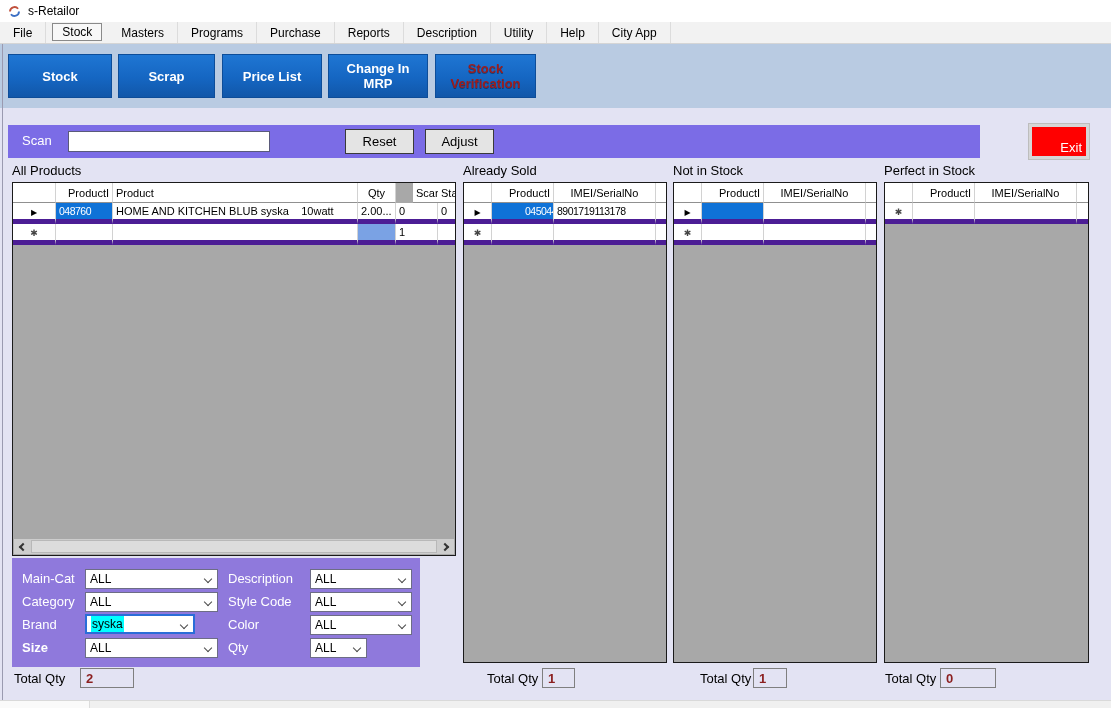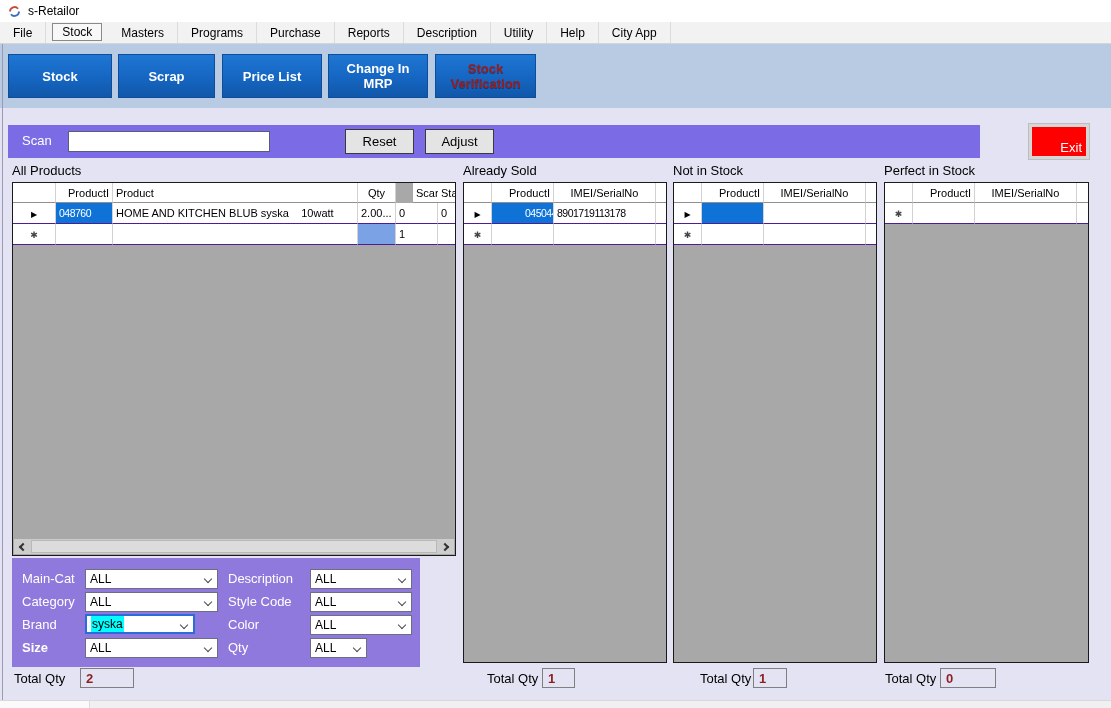--- a/index.html
+++ b/index.html
@@ -31,21 +31,21 @@
 
   
   .exit-btn { position:absolute; left:1029px; top:124px; width:60px; height:35px; background:#ff0000; border:3px solid #d6d6d6; outline:1px solid #bdbdbd; color:#fff; font-size:13px; display:flex; align-items:flex-end; justify-content:flex-end; padding:1px 4px; cursor:default; }
 
   
   .section-title { position:absolute; top:163px; font-size:13px; color:#000; }
 
   
   .grid { position:absolute; top:182px; background:#a8a8a8; border:1px solid #1a1a1a; }
   .g-row { position:absolute; left:0; right:0; height:21px; }
-  .g-cell { position:absolute; top:0; height:100%; background:#fff; border-right:1px solid #d2d2d2; border-bottom:1px solid #4c1d95; font-size:11px; color:#000; display:flex; align-items:center; padding:0 3px; overflow:hidden; white-space:pre; }
+  .g-cell { position:absolute; top:0; height:100%; background:#fff; border-right:1px solid #d2d2d2; border-bottom:5px solid #4c1d95; font-size:11px; color:#000; display:flex; align-items:center; padding:0 3px; overflow:hidden; white-space:pre; }
   .g-hdr .g-cell { border-bottom:1px solid #909090; }
   .right-al { justify-content:flex-end; }
   .center-al { justify-content:center; }
   .sel-blue { background:#0f72d7; color:#fff; }
   .soft-blue { background:#7aa2e4; }
   .marker-cell { justify-content:center; }
   .icon-row-arrow::before { content:"▶"; font-size:8px; color:#000; }
   .icon-new-row::before { content:"✱"; font-size:9px; color:#444; }
   .digits { letter-spacing:-0.5px; font-size:10.5px; }
 

